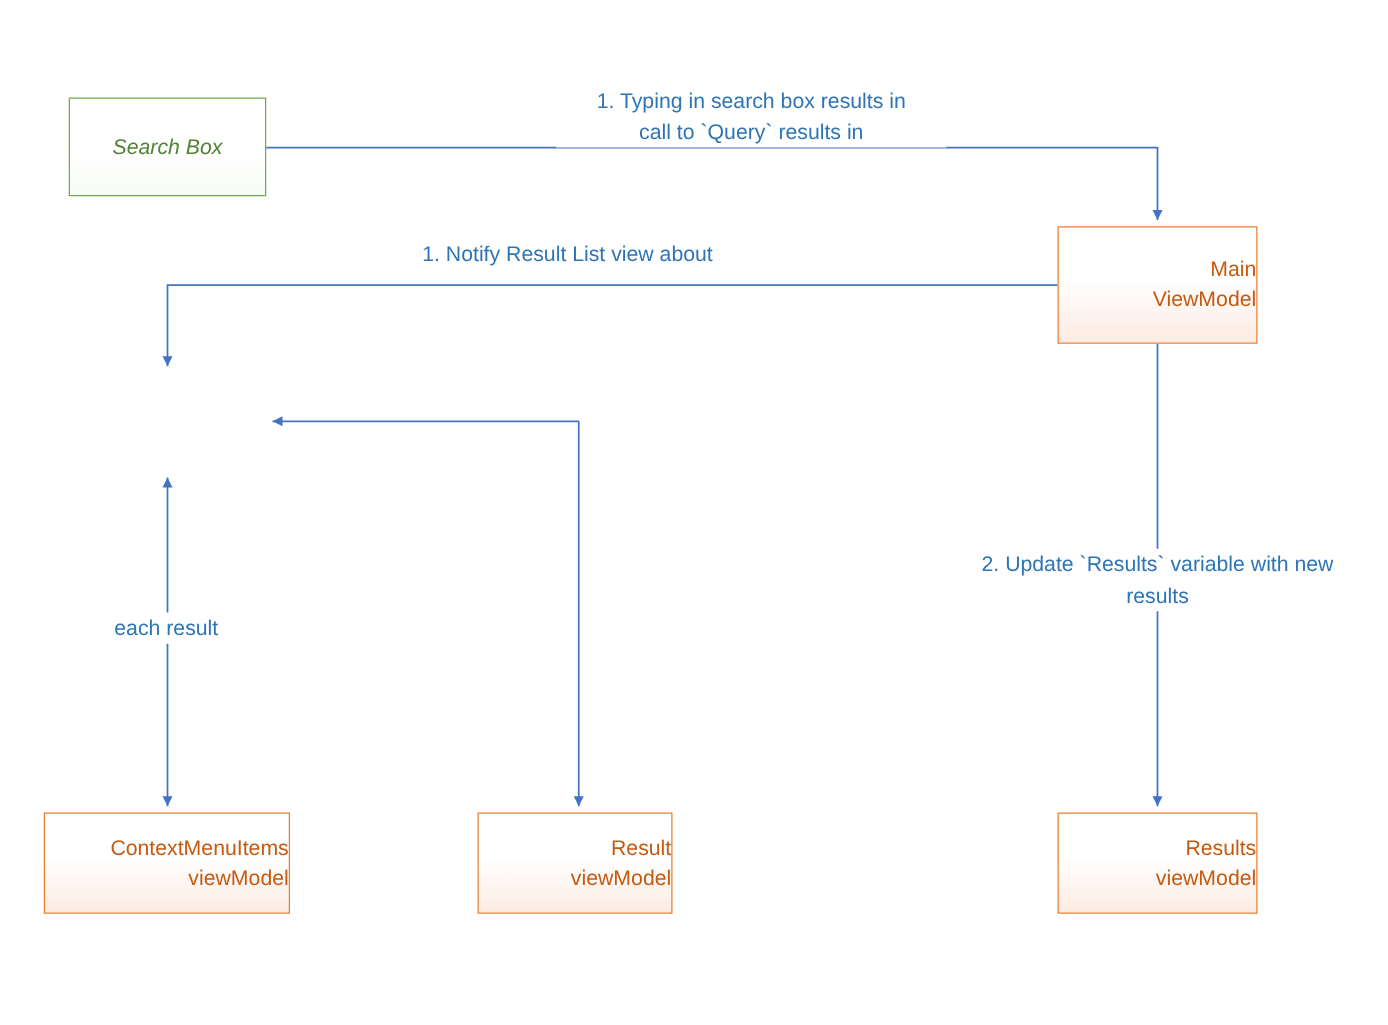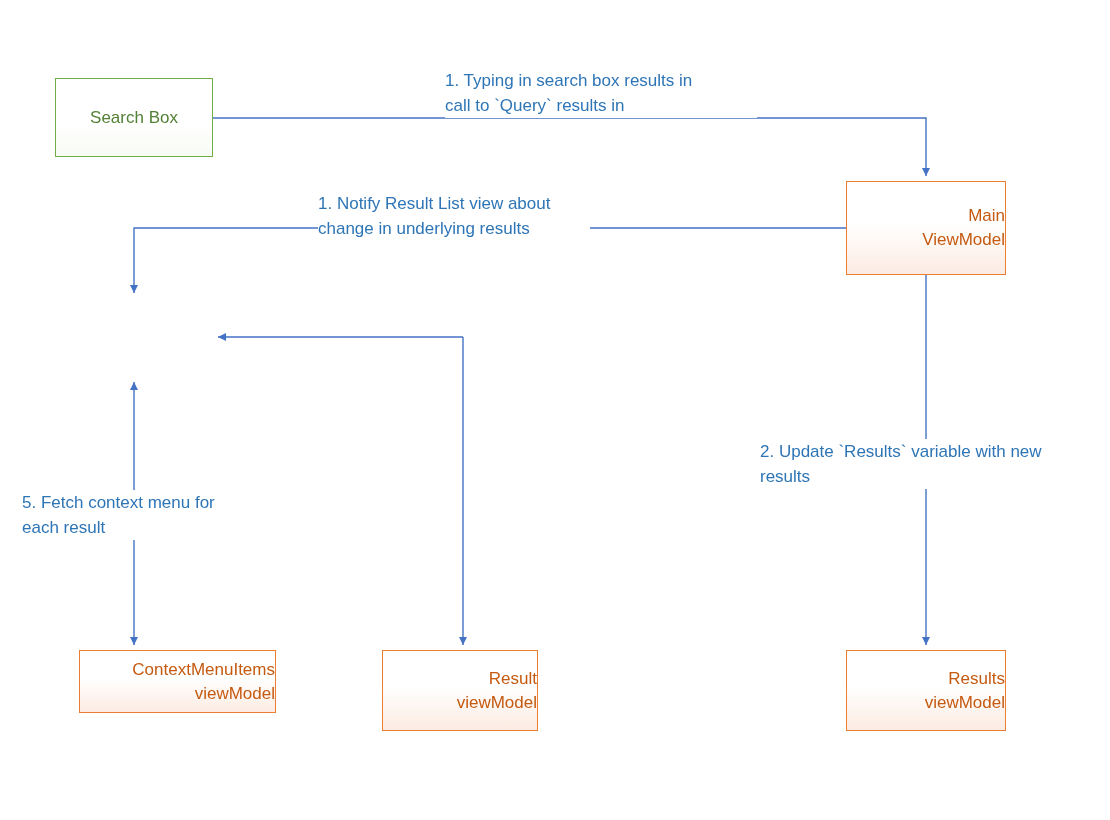--- a/index.html
+++ b/index.html
@@ -33,28 +33,28 @@
   .node.orange{
     border:1.4px solid var(--orange-border);
     color:var(--orange-text);
     background:linear-gradient(180deg,#ffffff 45%,var(--orange-fill-end) 100%);
     align-items:flex-end;
   }
   .edge-label{
     position:absolute;z-index:2;
     color:var(--blue-text);
     font-size:17px;line-height:25px;
-    text-align:left;
+    text-align:center;
     background:#ffffff;
   }
   
-  #search-box      {left:55px;  top:78px;  width:158px; height:79px;}
+  #search-box      {left:55px;  top:78px;  width:158px; height:79px;font-style:italic;}
   #main-viewmodel  {left:846px; top:181px; width:160px; height:94px;}
   #result-list     {left:53px;  top:298px; width:160px; height:79px;}
-  #contextmenu-vm  {left:35px;  top:650px; width:197px; height:63px;margin-left:44px;}
+  #contextmenu-vm  {left:35px;  top:650px; width:197px; height:81px;}
   #result-vm       {left:382px; top:650px; width:156px; height:81px;}
   #results-vm      {left:846px; top:650px; width:160px; height:81px;}
   
   #label-step1{left:445px; top:68px;  width:312px;}
   #label-step3{left:318px; top:191px; width:272px;}
   #label-step4{left:328px; top:345px; width:275px;}
   #label-step2{left:760px; top:439px; width:332px;}
   #label-step5{left:22px;  top:490px; width:222px;}
 </style>
 </head>
@@ -85,31 +85,29 @@
     <line x1="926" y1="275" x2="926" y2="645" stroke="#4472C4" stroke-width="1.4" marker-end="url(#ah-end)"></line>
   </svg>
 
   <div class="edge-label" id="label-step1">
     <div>1. Typing in search box results in</div>
     <div>call to `Query` results in</div>
   </div>
 
   <div class="edge-label" id="label-step3">
     <div>1. Notify Result List view about</div>
-    <div>change in underlying results</div>
   </div>
 
 
   <div class="edge-label" id="label-step2">
     <div>2. Update `Results` variable with new</div>
     <div>results</div>
   </div>
 
   <div class="edge-label" id="label-step5">
-    <div>5. Fetch context menu for</div>
     <div>each result</div>
   </div>
 
   <div class="node green" id="search-box">
     <div>Search Box</div>
   </div>
 
   <div class="node orange" id="main-viewmodel">
     <div>Main</div>
     <div>ViewModel</div>

